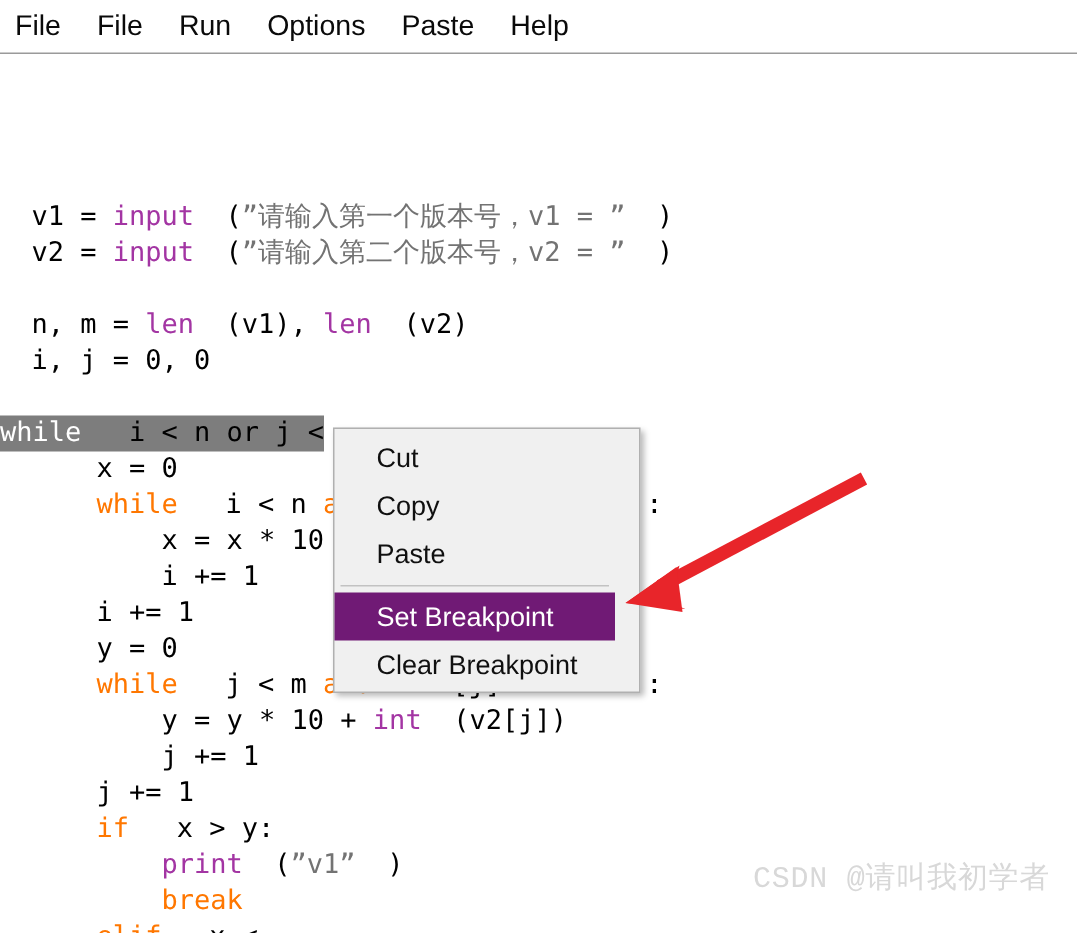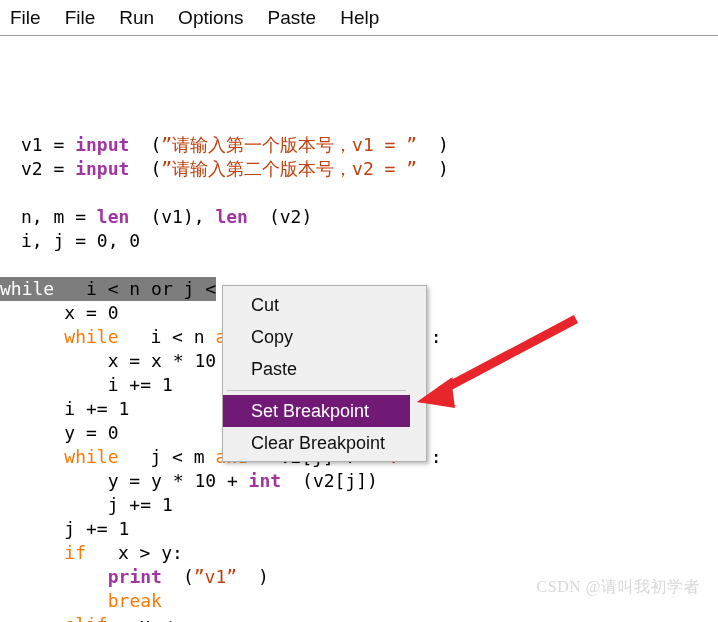--- a/index.html
+++ b/index.html
@@ -57,22 +57,22 @@
     line-height: 24px;
     white-space: pre;
     color: #000000;
   }
   .ln {
     height: 24px;
     white-space: pre;
     padding-left: 0px;
   }
   .kw   { color: #ff7700; }
-  .bi   { color: #a335a3; font-weight: bold; }
-  .str  { color: #c2410c; }
+  .bi   { color: #a335a3; }
+  .str  { color: #737373; }
   .def  { color: #000000; margin-left: 21px; }
 
   
   .ln.sel {
     display: inline-block;
     background: #7d7d7d;
     color: #ffffff;
     padding-right: 0;
   }
   .ln.sel .kw { color: #ffffff; }
@@ -120,22 +120,22 @@
     height: 110px;
     z-index: 40;
     pointer-events: none;
   }
 
   
   #watermark {
     position: absolute;
     right: 18px;
     bottom: 24px;
-    font-family: Liberation Serif, serif;
-    font-size: 16px;
+    font-family: Liberation Mono, monospace;
+    font-size: 20px;
     color: #d8d8d8;
     letter-spacing: 0.5px;
     white-space: nowrap;
     z-index: 5;
   }
 </style>
 </head>
 <body>
 
 <div id="menubar">

